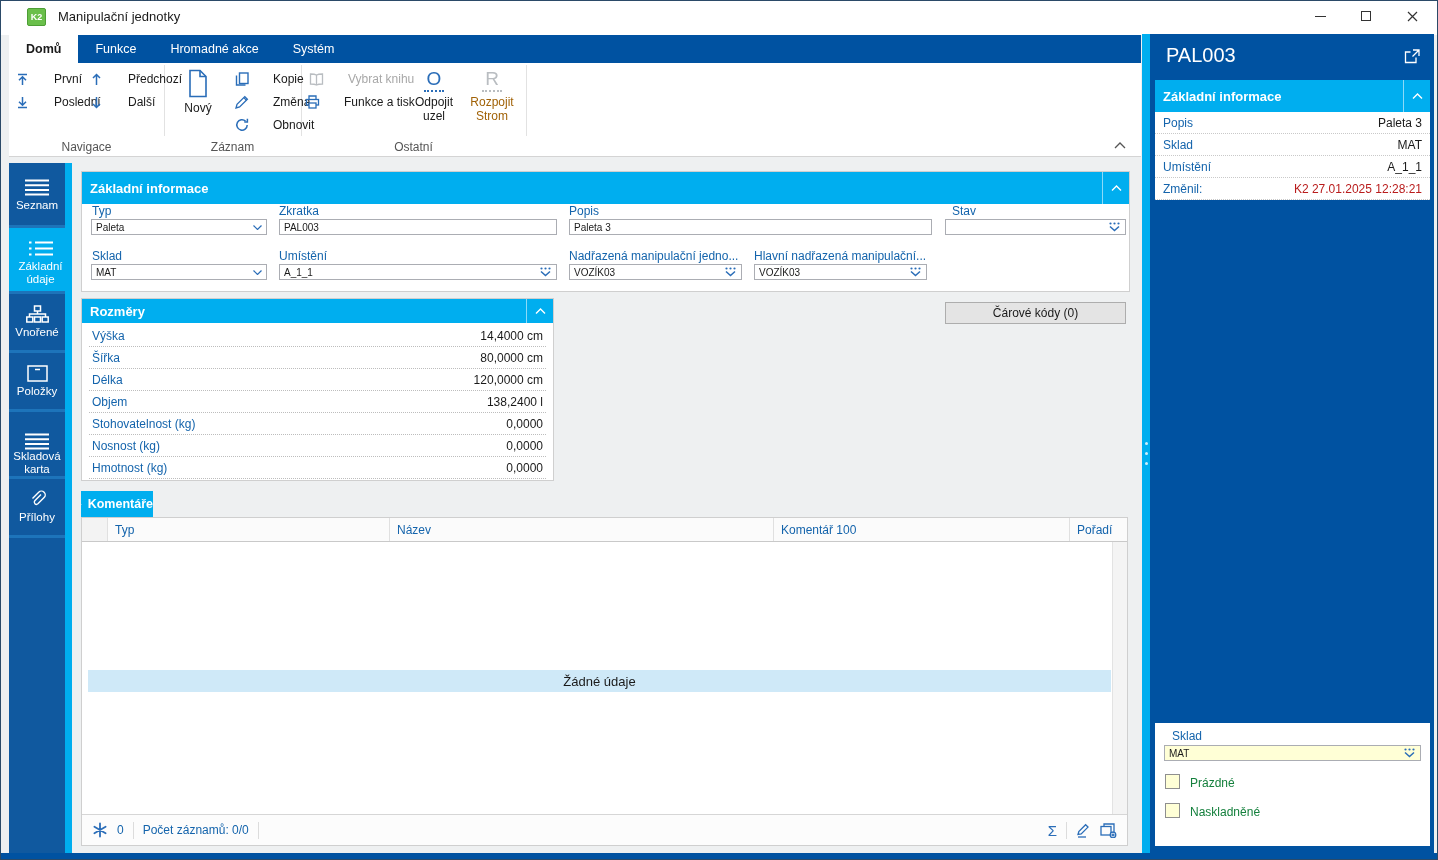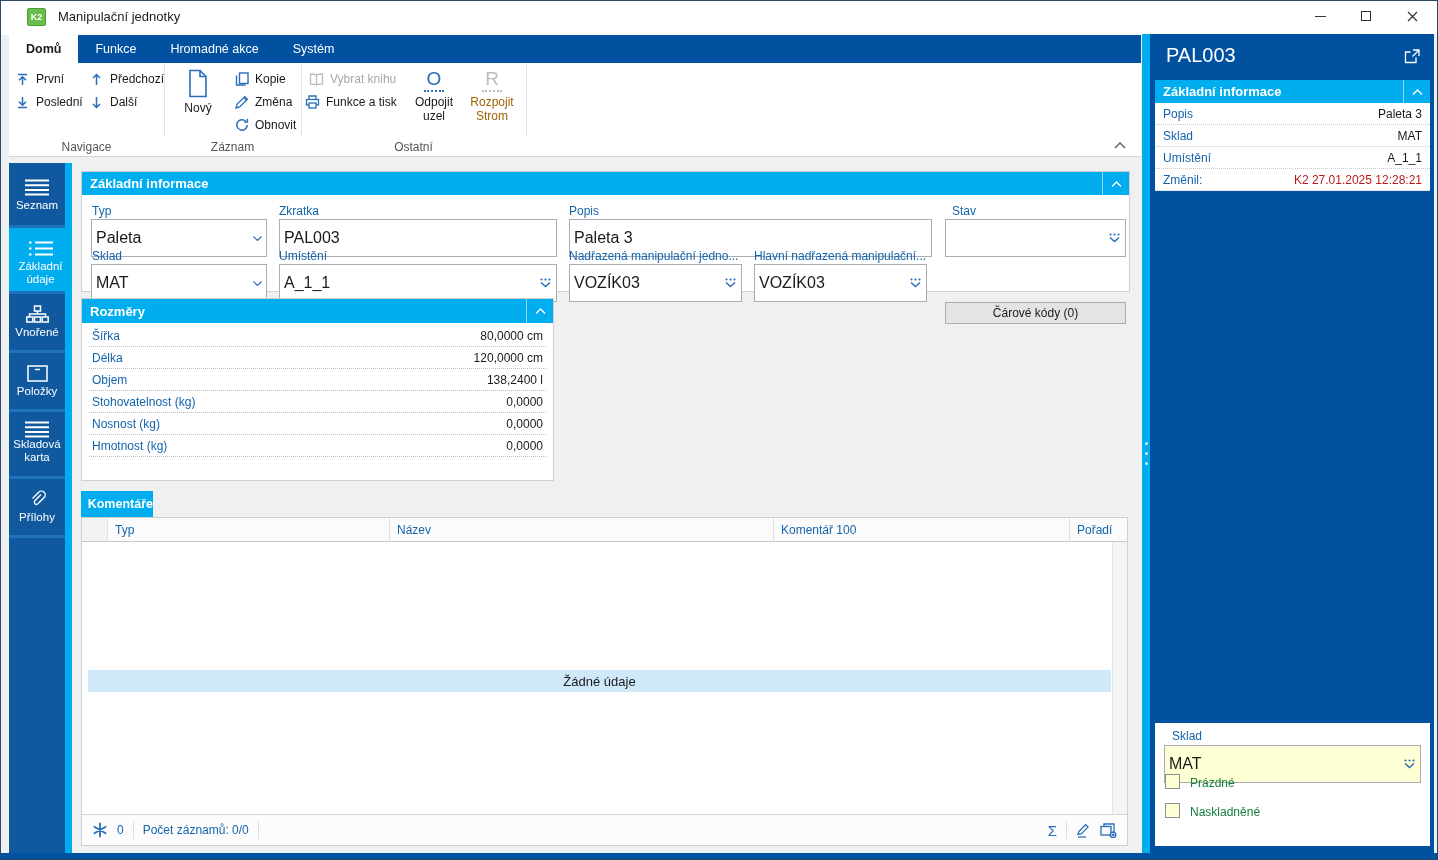--- a/index.html
+++ b/index.html
@@ -20,21 +20,21 @@
   .glyph-max { width:10px; height:10px; border:1px solid #333; display:block; }
 
   
   .tabstrip { left:8px; top:34px; width:1132px; height:28px; background:#0052a1; display:flex; }
   .rtab { color:#fff; padding:0 17px; display:flex; align-items:center; font-size:12.5px; cursor:default; }
   .rtab.active { background:#fff; color:#1a1a1a; font-weight:600; }
   .ribbon { left:8px; top:62px; width:1132px; height:75px; background:#fff; }
   .ribbonband { left:8px; top:137px; width:1132px; height:19px; background:#fff; border-bottom:1px solid #d4d4d4; }
   .grplabel { position:absolute; top:2px; text-align:center; color:#555; font-size:12px; }
   .gsep { position:absolute; top:2px; width:1px; height:71px; background:#e2e2e2; }
-  .rbtn { position:absolute; display:flex; align-items:center; gap:6px; height:20px; cursor:default; white-space:nowrap; }
+  .rbtn { position:absolute; display:flex; align-items:center; gap:24px; height:20px; cursor:default; white-space:nowrap; }
   .rbtn .icn { display:flex; width:15px; justify-content:center; }
   .rbtn.disabled { color:#a8a8a8; }
   .bigbtn { position:absolute; width:54px; height:71px; display:flex; flex-direction:column; align-items:center; cursor:default; }
   .bigbtn .blab { font-size:12px; line-height:14px; text-align:center; margin-top:3px; }
   .bigletter { font-size:19px; color:#2a6db8; line-height:22px; padding:0 3px;
                border-bottom:2px dotted #2a6db8; margin-top:3px; }
   .bigbtn.disabled .bigletter { color:#b9bdc1; border-bottom-color:#b9bdc1; }
   .bigbtn.disabled .blab { color:#a16207; }
   .ribcollapse { position:absolute; left:1105px; top:4px; }
 
@@ -42,28 +42,28 @@
   .sidebar { left:8px; top:162px; width:56px; height:690px; background:#10599f; }
   .cyanstrip { left:64px; top:162px; width:7px; height:690px; background:#00aeef; }
   .sbitem { position:absolute; left:0; width:56px; color:#fff; display:flex; flex-direction:column;
             align-items:center; padding-top:8px; text-align:center; font-size:11.5px; line-height:13px; cursor:default; }
   .sbitem.active { background:#00aeef; width:63px; }
   .sbdiv { position:absolute; left:0; width:56px; height:3px; background:#1d74ba; }
   .sbitem .sicon { height:24px; display:flex; align-items:center; }
 
   
   .panel { background:#fff; border:1px solid #cfcfcf; }
-  .phead { height:23px; background:#00aeef; color:#fff; font-weight:bold; font-size:13px;
+  .phead { height:32px; background:#00aeef; color:#fff; font-weight:bold; font-size:13px;
            display:flex; align-items:center; padding-left:8px; position:relative; }
   .phead .collapse { position:absolute; right:0; top:0; width:27px; height:100%;
             border-left:1px solid rgba(255,255,255,.55); display:flex; align-items:center; justify-content:center; }
   .lblb { color:#1464ac; }
   .flabel { position:absolute; color:#1464ac; font-size:12px; }
-  .finput { position:absolute; height:38px; background:#fff; border:1px solid #abadb3;
-            display:flex; align-items:center; padding:0 4px; font-size:16px; }
+  .finput { position:absolute; height:16px; background:#fff; border:1px solid #abadb3;
+            display:flex; align-items:center; padding:0 4px; font-size:10px; }
   .finput .spacer { flex:1; }
   .gbtn { position:absolute; height:22px; background:#e4e4e4; border:1px solid #adadad;
           display:flex; align-items:center; justify-content:center; font-size:12px; cursor:default;margin-top:38px; }
 
   .dimrows { position:absolute; left:7px; right:7px; top:26px; }
   .dimrow { height:22px; display:flex; justify-content:space-between; align-items:center;
             border-bottom:1px dotted #bdbdbd; padding:0 3px; }
 
   
   .ctab { left:80px; top:490px; width:72px; height:26px; background:#00aeef; color:#fff;
@@ -282,21 +282,21 @@
     <div class="sbitem" style="top:190px;height:56px">
       <span class="sicon">
         <svg width="21" height="17" viewBox="0 0 21 17" fill="none" stroke="#fff" stroke-width="1.5">
             <rect x="1" y="1" width="19" height="15"></rect>
             <path d="M8 4.5h5"></path>
           </svg>
         </span>
       <span>Položky</span>
     </div>
     <div class="sbdiv" style="top:246px"></div>
-    <div class="sbitem" style="top:249px;height:52px">
+    <div class="sbitem" style="top:261px;height:52px">
       <span class="sicon">
         <svg width="26" height="17" viewBox="0 0 26 17" stroke="#fff" stroke-width="2">
             <path d="M1 1.5h24M1 6.2h24M1 10.9h24M1 15.6h24"></path>
           </svg>
         </span>
       <span>Skladová karta</span>
     </div>
     <div class="sbdiv" style="top:313px"></div>
     <div class="sbitem" style="top:316px;height:56px">
       <span class="sicon">
@@ -392,20 +392,24 @@
   <div class="abs panel" style="left:80px;top:297px;width:473px;height:183px">
     <div class="phead" style="height:24px">
       <span>Rozměry</span>
       <span class="collapse">
         <svg width="11" height="6" viewBox="0 0 11 6" fill="none" stroke="#fff" stroke-width="1.4">
             <path d="M1 5.5L5.5 1 10 5.5"></path>
           </svg>
         </span>
     </div>
     <div class="dimrows">
+      <div class="dimrow">
+          <span class="lblb">Výška</span>
+          <span>14,4000 cm</span>
+        </div>
       <div class="dimrow">
           <span class="lblb">Šířka</span>
           <span>80,0000 cm</span>
         </div>
       <div class="dimrow">
           <span class="lblb">Délka</span>
           <span>120,0000 cm</span>
         </div>
       <div class="dimrow">
           <span class="lblb">Objem</span>

